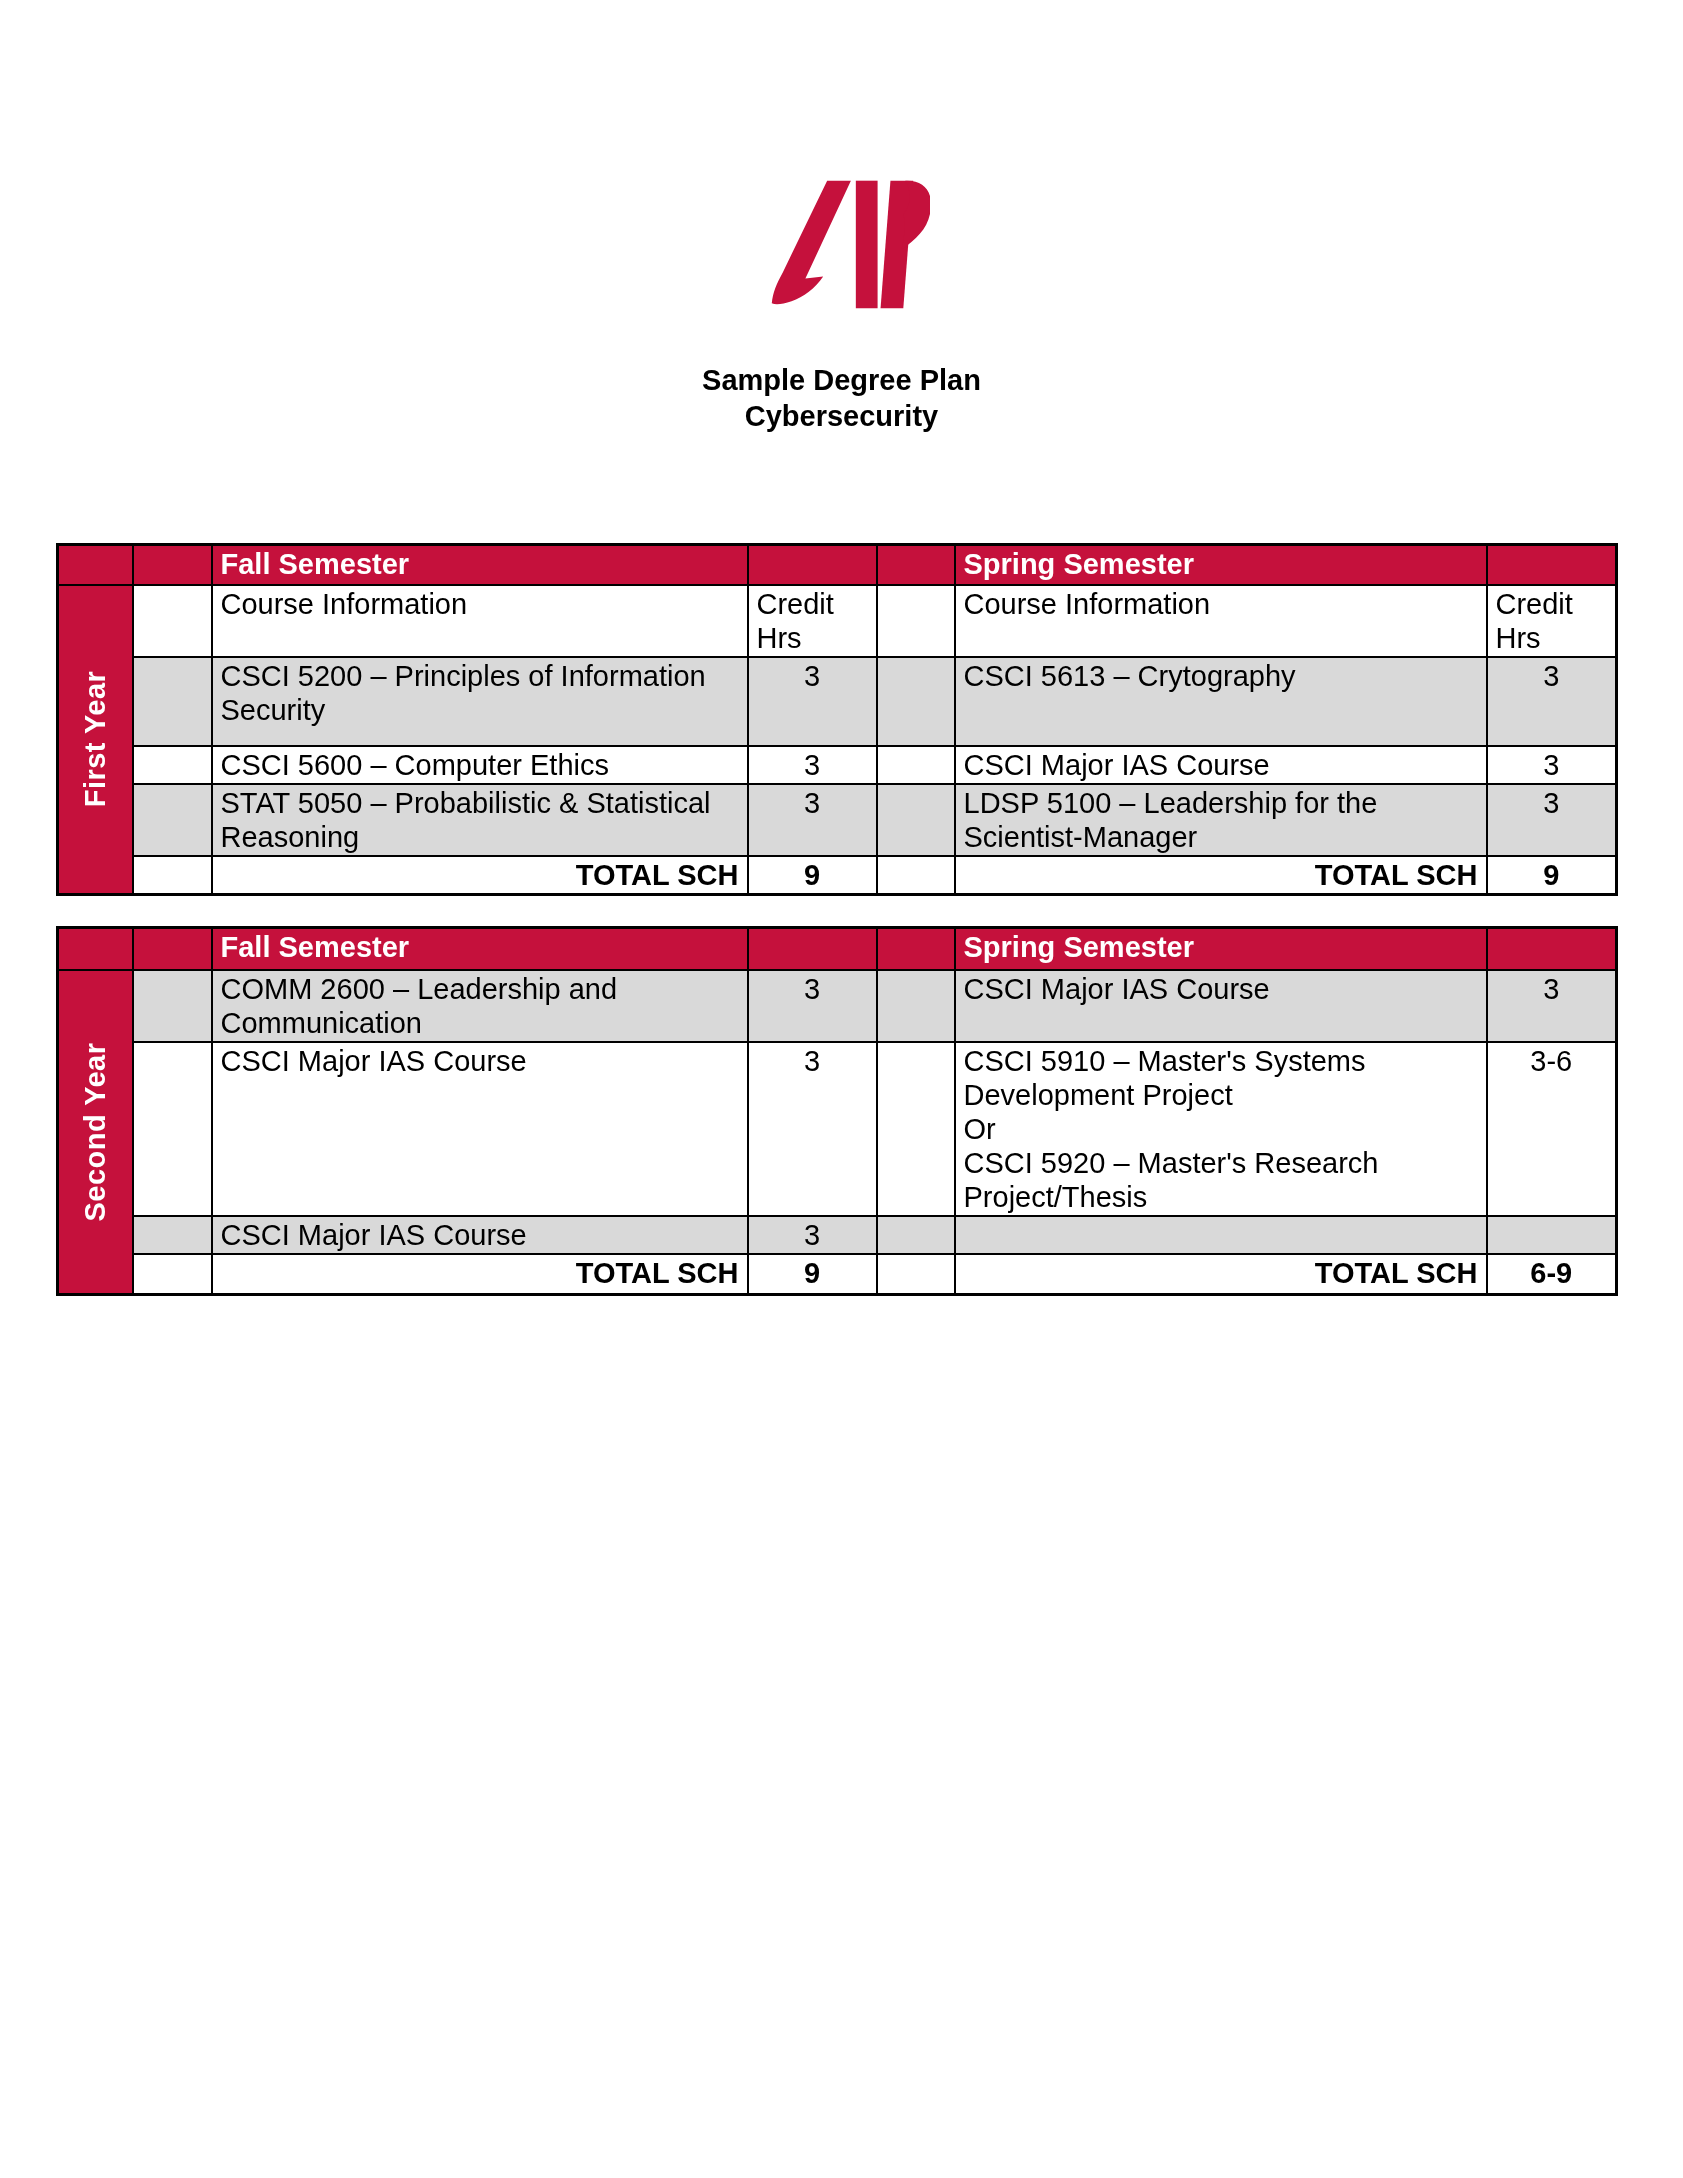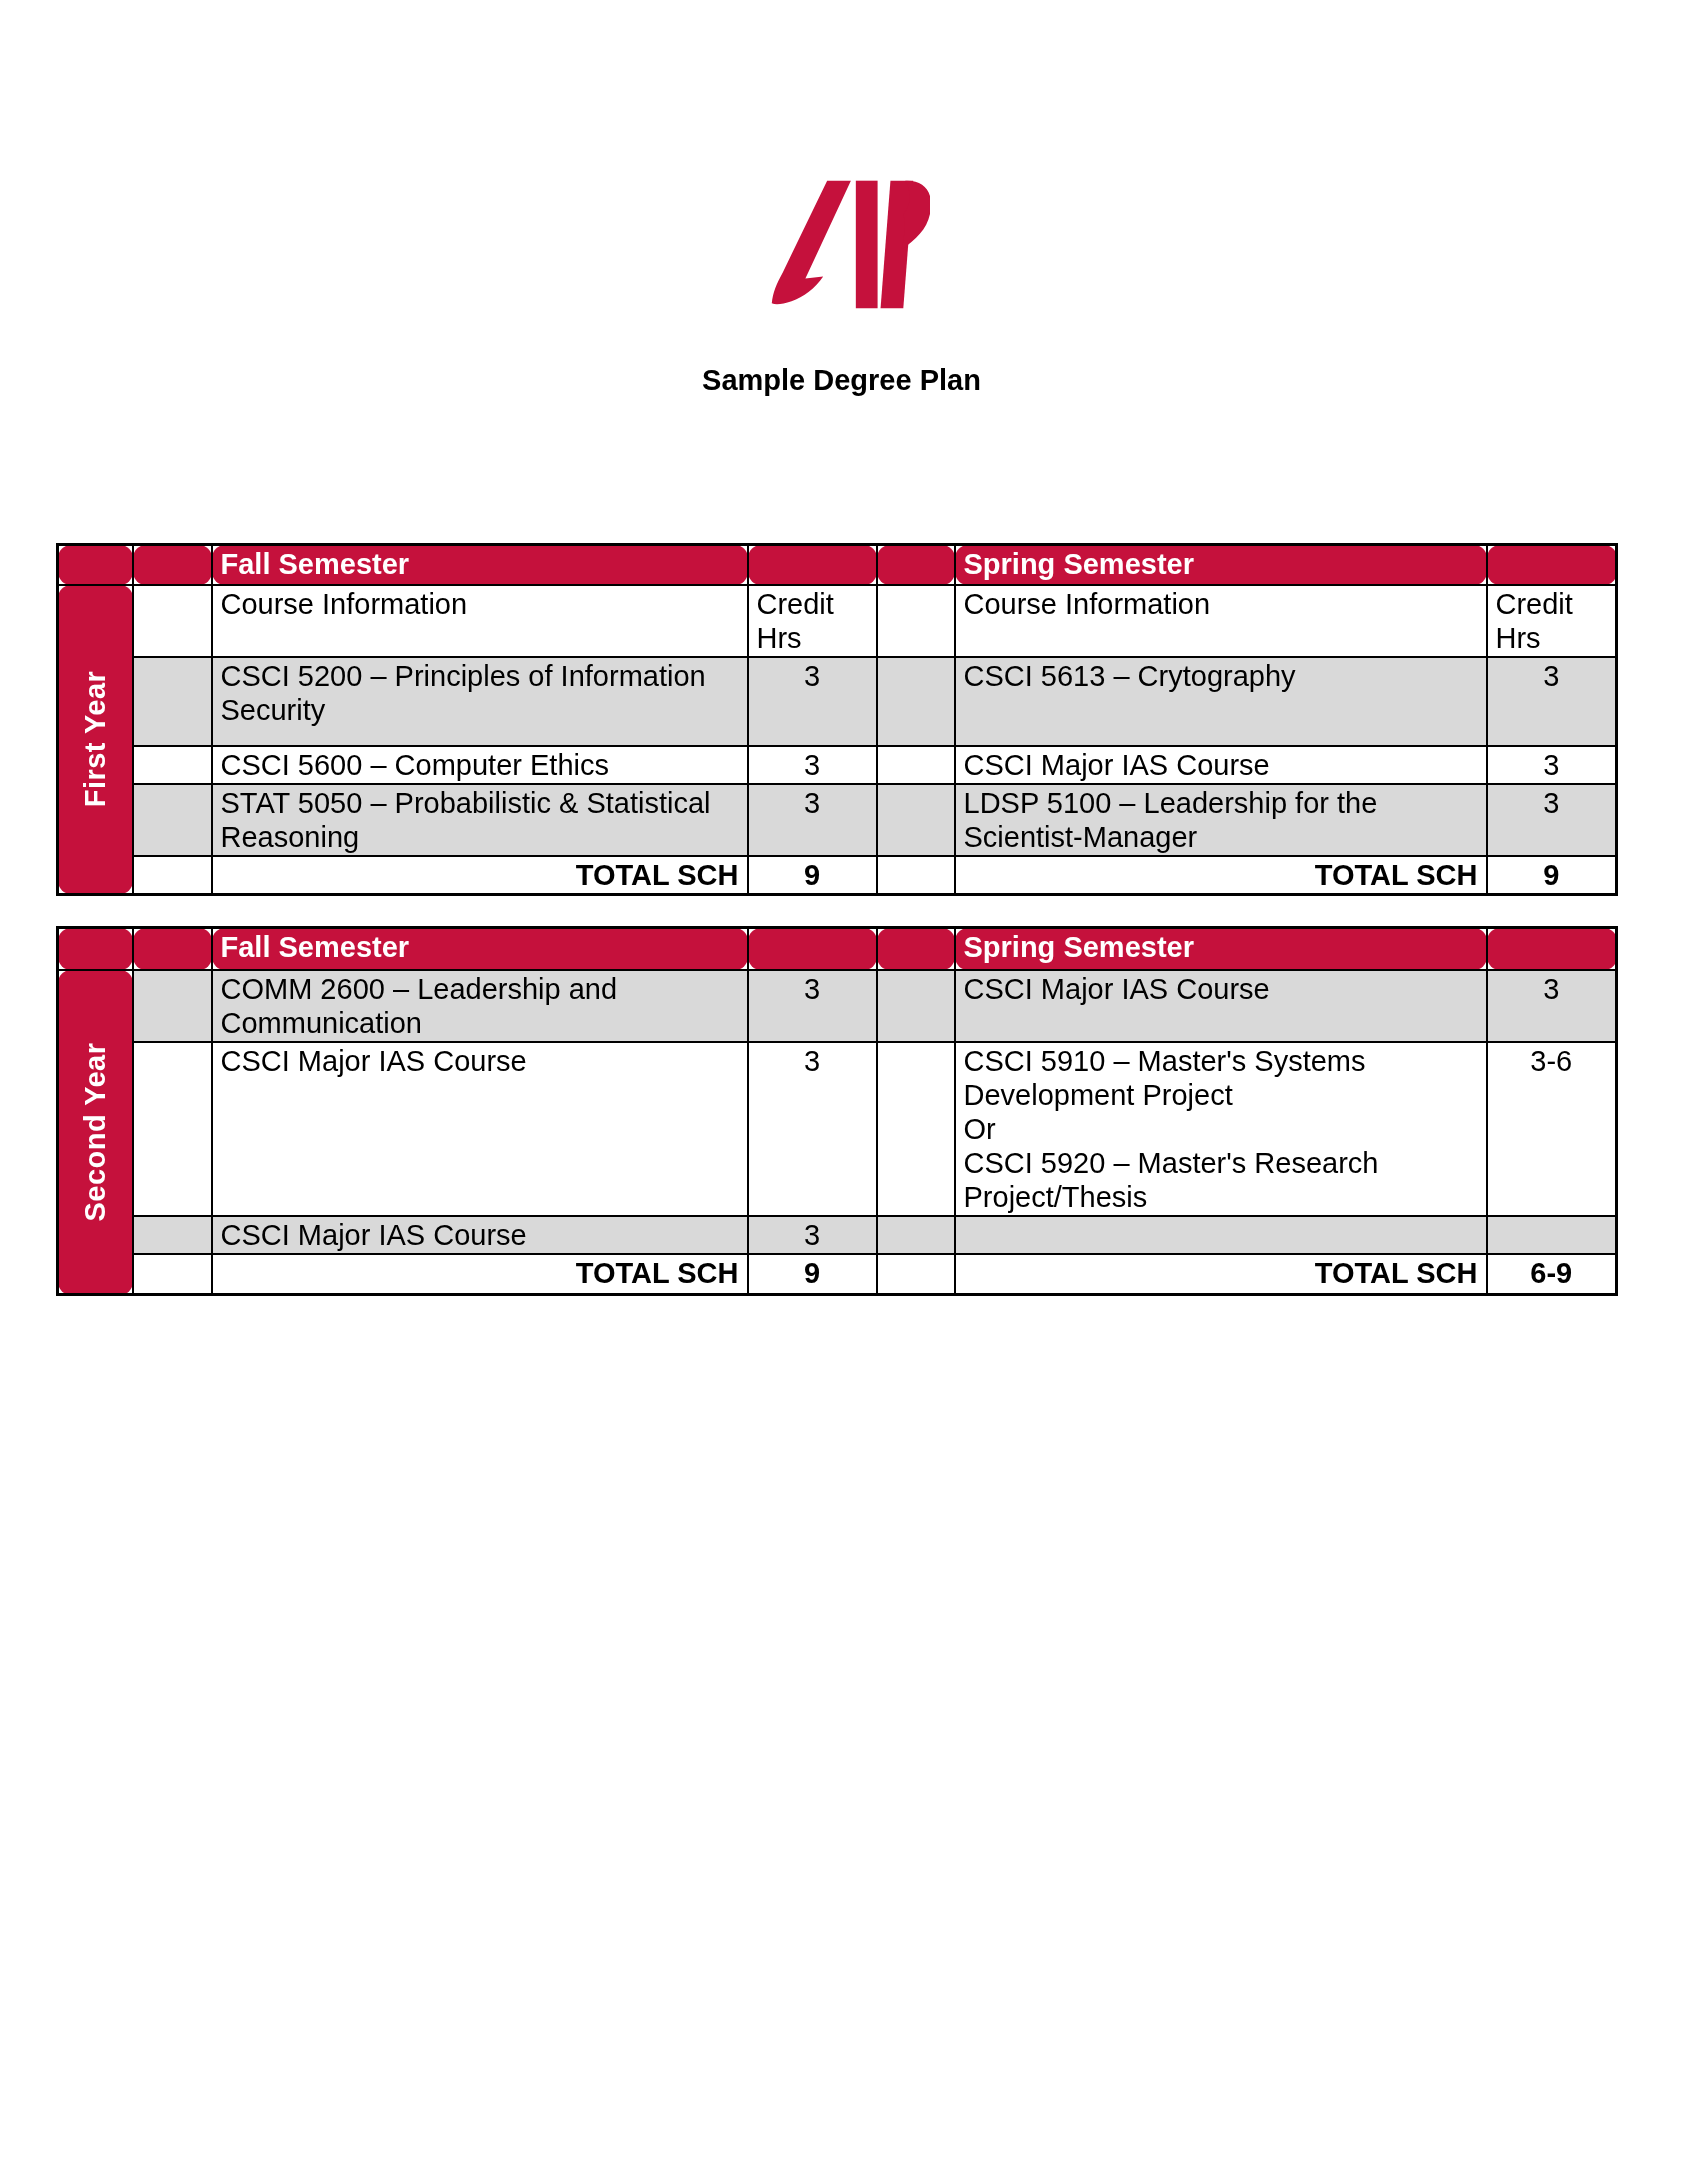--- a/index.html
+++ b/index.html
@@ -20,21 +20,21 @@
     border-collapse:collapse; table-layout:fixed;
     font-size:29px; line-height:34px;
     border:3px solid #000;
   }
   table.t1 { top:543px; }
   table.t2 { top:926px; }
   table.degree td {
     border:2px solid #000; vertical-align:top; padding:1px 8px;
     overflow:hidden;
   }
-  td.red  { background:#C5113C;border-radius:13px; }
+  td.red  { background:#C5113C; }
   td.gray { background:#D9D9D9; }
   td.sem-header { color:#fff; font-weight:bold; padding-left:10px; }
   td.hdr { font-weight:normal; }
   td.credit { text-align:center; padding-left:3px; padding-right:3px; }
   td.course { white-space:pre-line; }
   td.total-label { font-weight:bold; text-align:right; padding-right:6px;margin-left:6px; }
   td.total-val { font-weight:bold; text-align:center; }
   td.year-cell { position:relative; padding:0; }
   .year-label {
     position:absolute; left:50%; top:50%;
@@ -63,20 +63,21 @@
       <path d="M157,28
                C173,28 182,38 181,54
                C180,74 168,86 151,98
                C156,80 154,64 153,62
                C162,51 161,39 155,28 Z"></path>
     </g>
   </svg>
 
   <div class="titles">
     <div>Sample Degree Plan</div>
+    <div>Cybersecurity</div>
   </div>
 
   <table class="degree t1">
     <colgroup>
       <col style="width:75px">
         <col style="width:79px">
         <col style="width:536px">
       <col style="width:129px">
         <col style="width:78px">
         <col style="width:532px">

